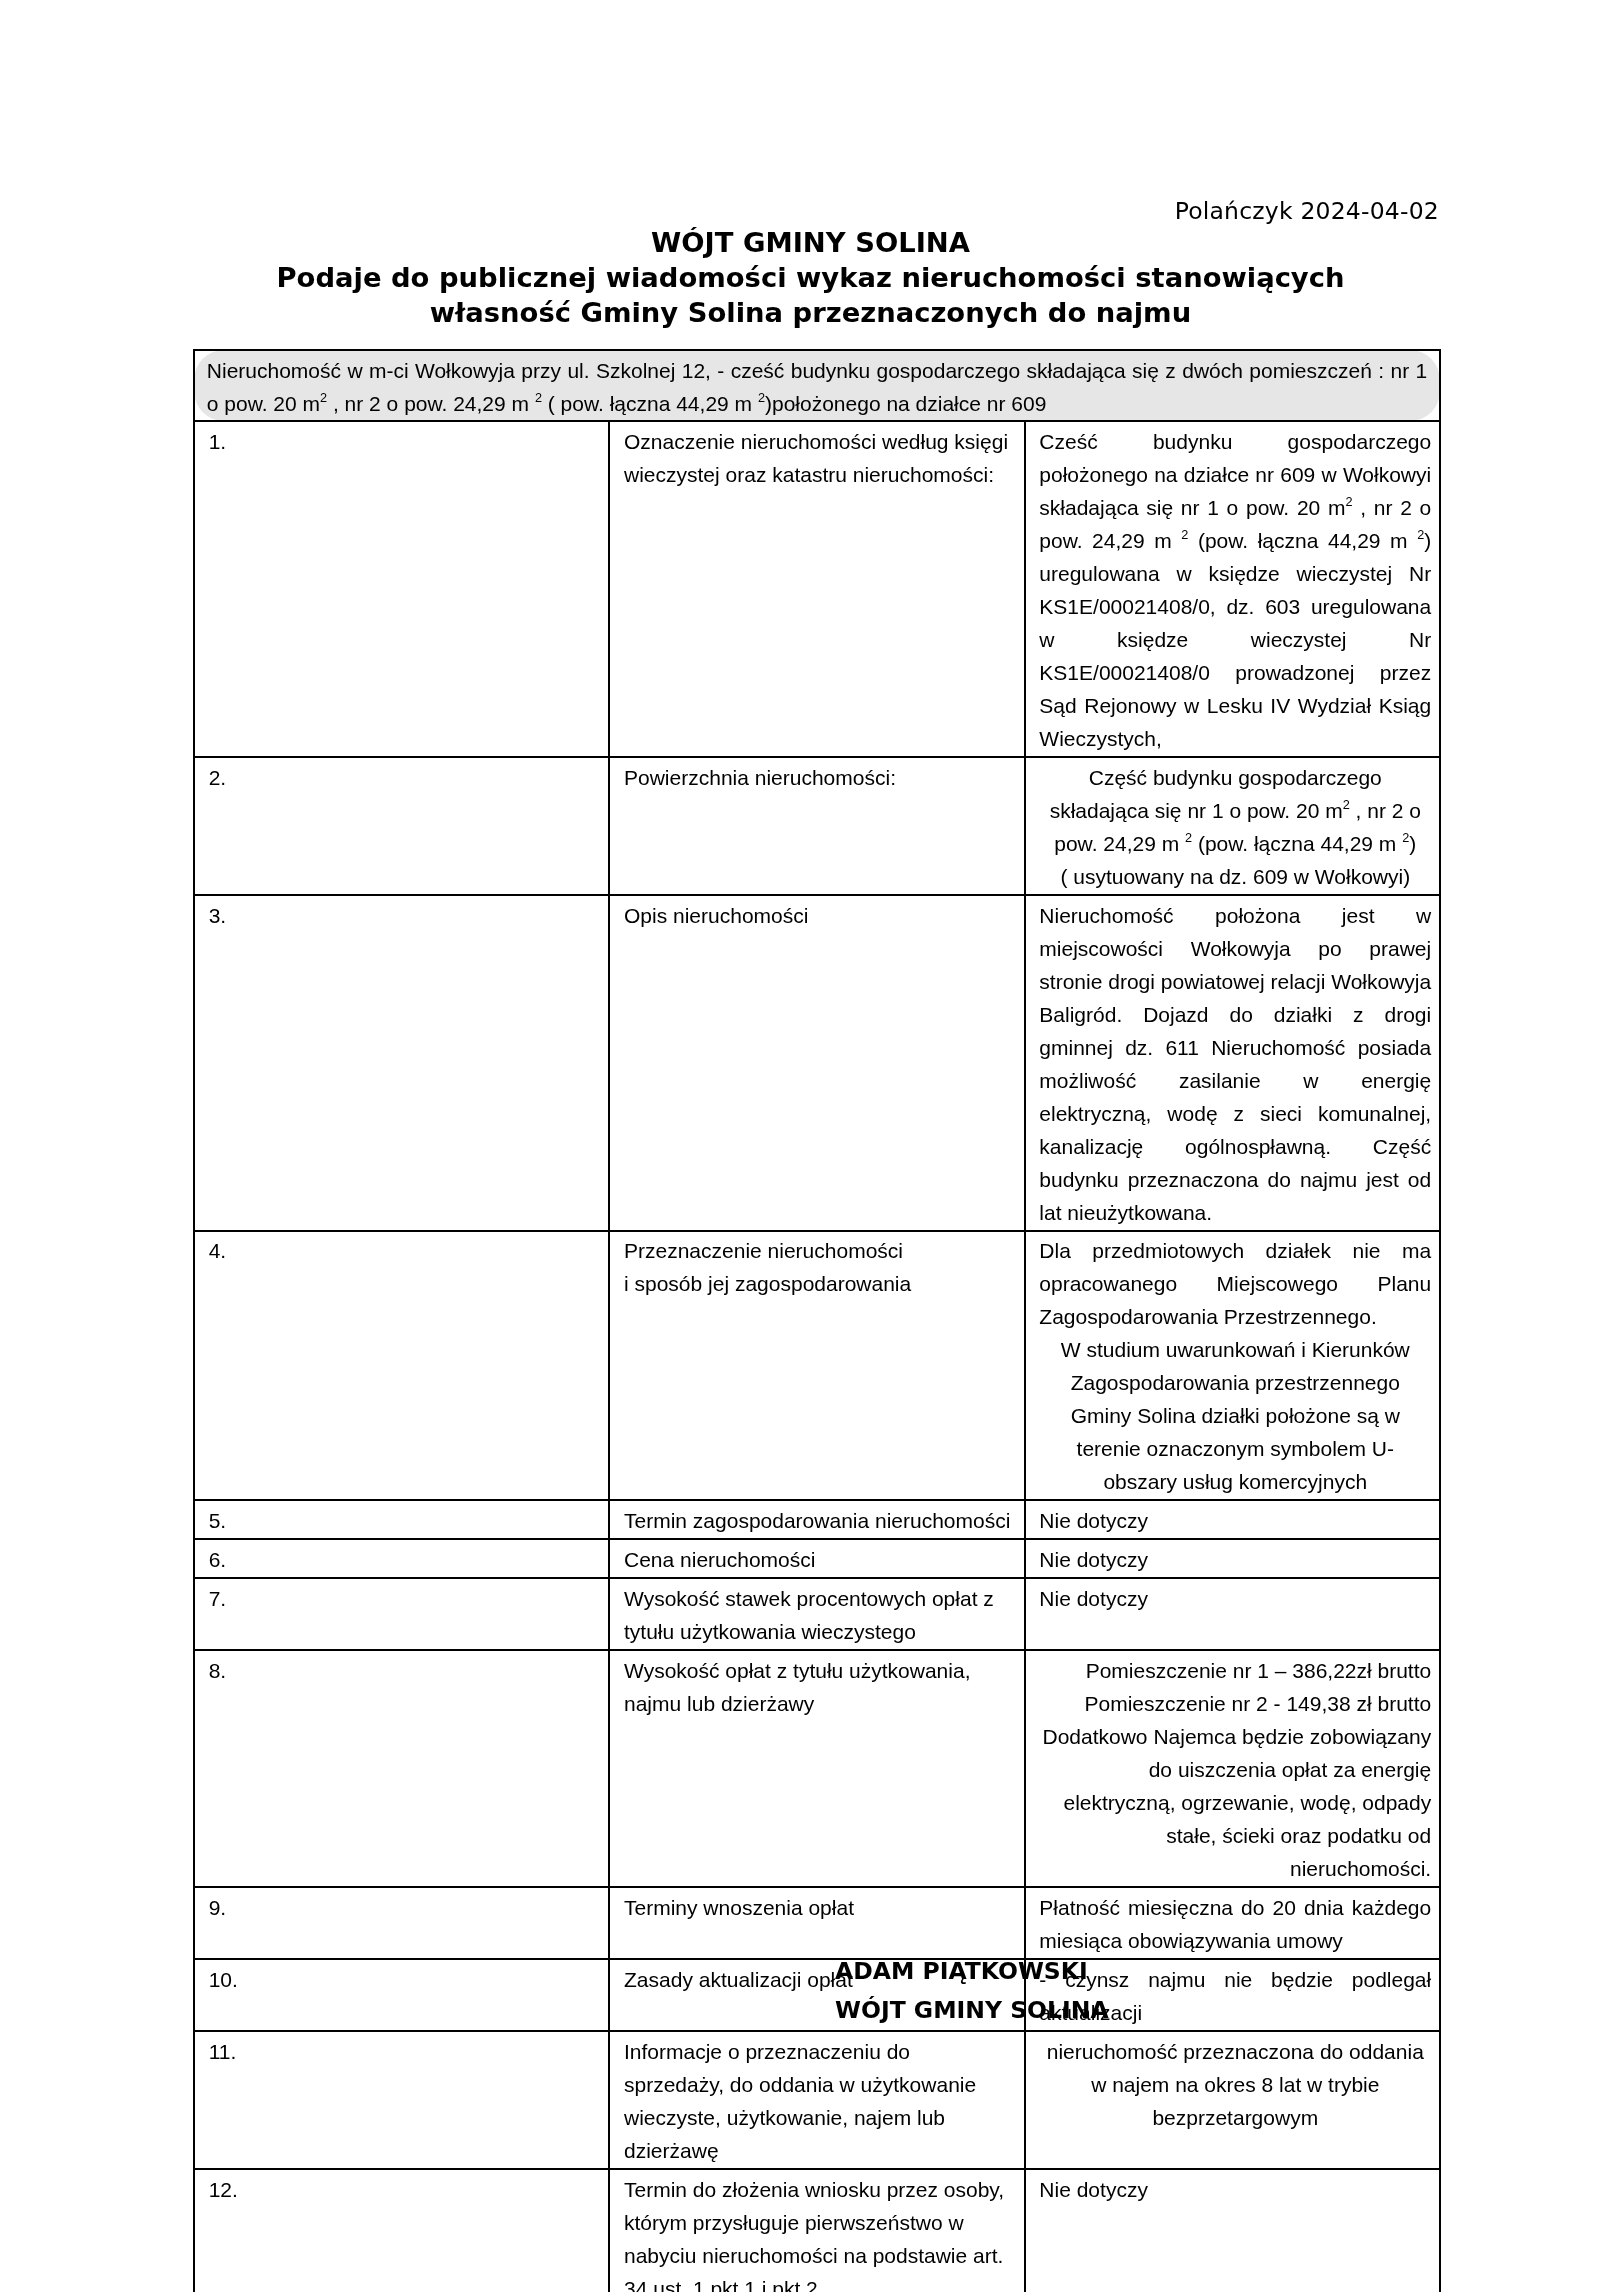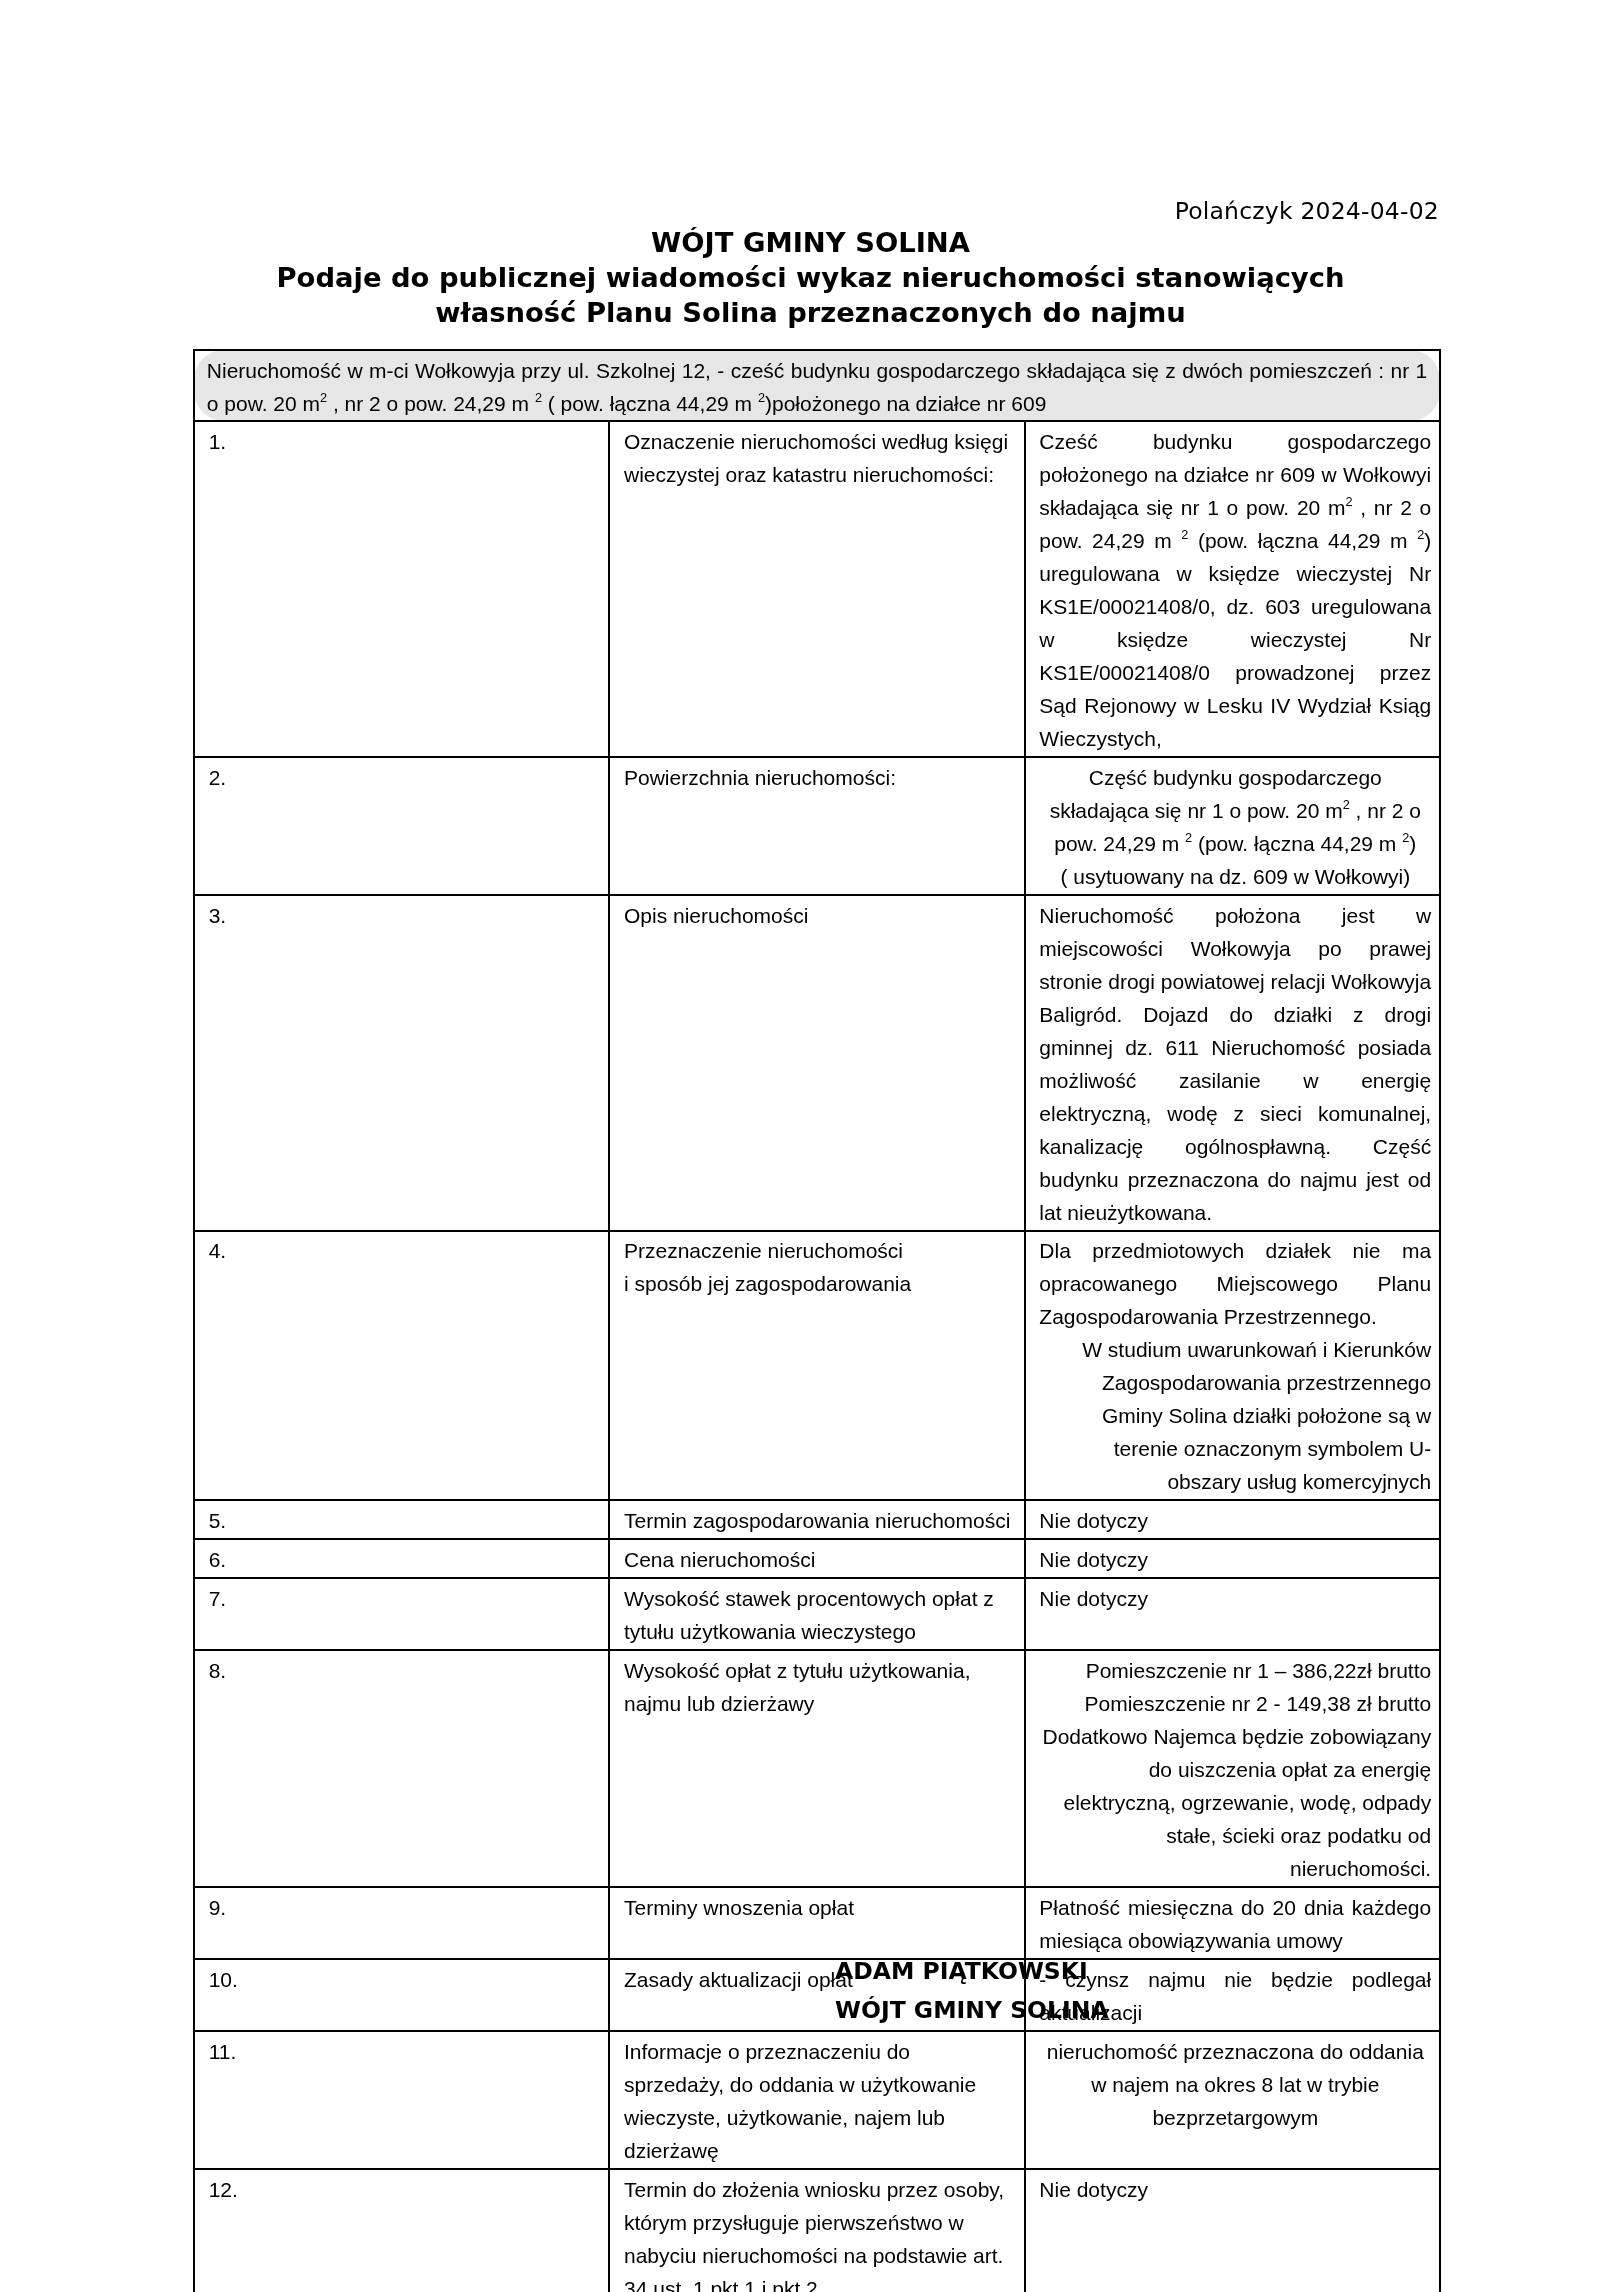--- a/index.html
+++ b/index.html
@@ -41,21 +41,21 @@
     .signature .line { display: block; }
   </style>
 </head>
 <body>
 
 <div class="date">Polańczyk 2024-04-02</div>
 
 <div class="title">
   <span class="line">WÓJT GMINY SOLINA</span>
   <span class="line">Podaje do publicznej wiadomości wykaz nieruchomości stanowiących</span>
-  <span class="line">własność Planu Solina przeznaczonych do najmu</span>
+  <span class="line">własność Gminy Solina przeznaczonych do najmu</span>
 </div>
 
 <table class="main">
   <tbody>
       <tr>
     <td colspan="3" class="header-cell"><span>Nieruchomość w m-ci Wołkowyja  przy ul. Szkolnej 12, - cześć budynku gospodarczego składająca  się z dwóch pomieszczeń : nr 1 o pow. 20 m</span><sup>2</sup><span> , nr 2 o pow. 24,29 m </span><sup>2</sup><span>  ( pow. łączna 44,29 m </span><sup>2</sup><span>)położonego na działce nr 609</span></td>
   </tr>
 
   <tr style="height:199px">
     <td class="num">1.</td>
@@ -76,21 +76,21 @@
   </tr>
 
   <tr>
     <td class="num">4.</td>
     <td class="label">
           <span class="pline">Przeznaczenie nieruchomości</span>
           <span class="pline">i sposób jej zagospodarowania</span>
         </td>
     <td class="value">
           <span class="pline">Dla przedmiotowych działek nie ma opracowanego Miejscowego Planu Zagospodarowania Przestrzennego.</span>
-          <span class="pline" style="text-align:right">W studium uwarunkowań i Kierunków Zagospodarowania przestrzennego Gminy Solina działki położone są w terenie oznaczonym symbolem U- obszary  usług komercyjnych</span>
+          <span class="pline" style="text-align:center">W studium uwarunkowań i Kierunków Zagospodarowania przestrzennego Gminy Solina działki położone są w terenie oznaczonym symbolem U- obszary  usług komercyjnych</span>
         </td>
   </tr>
 
   <tr>
     <td class="num">5.</td>
     <td class="label">Termin zagospodarowania nieruchomości</td>
     <td class="value">Nie dotyczy</td>
   </tr>
 
   <tr>

